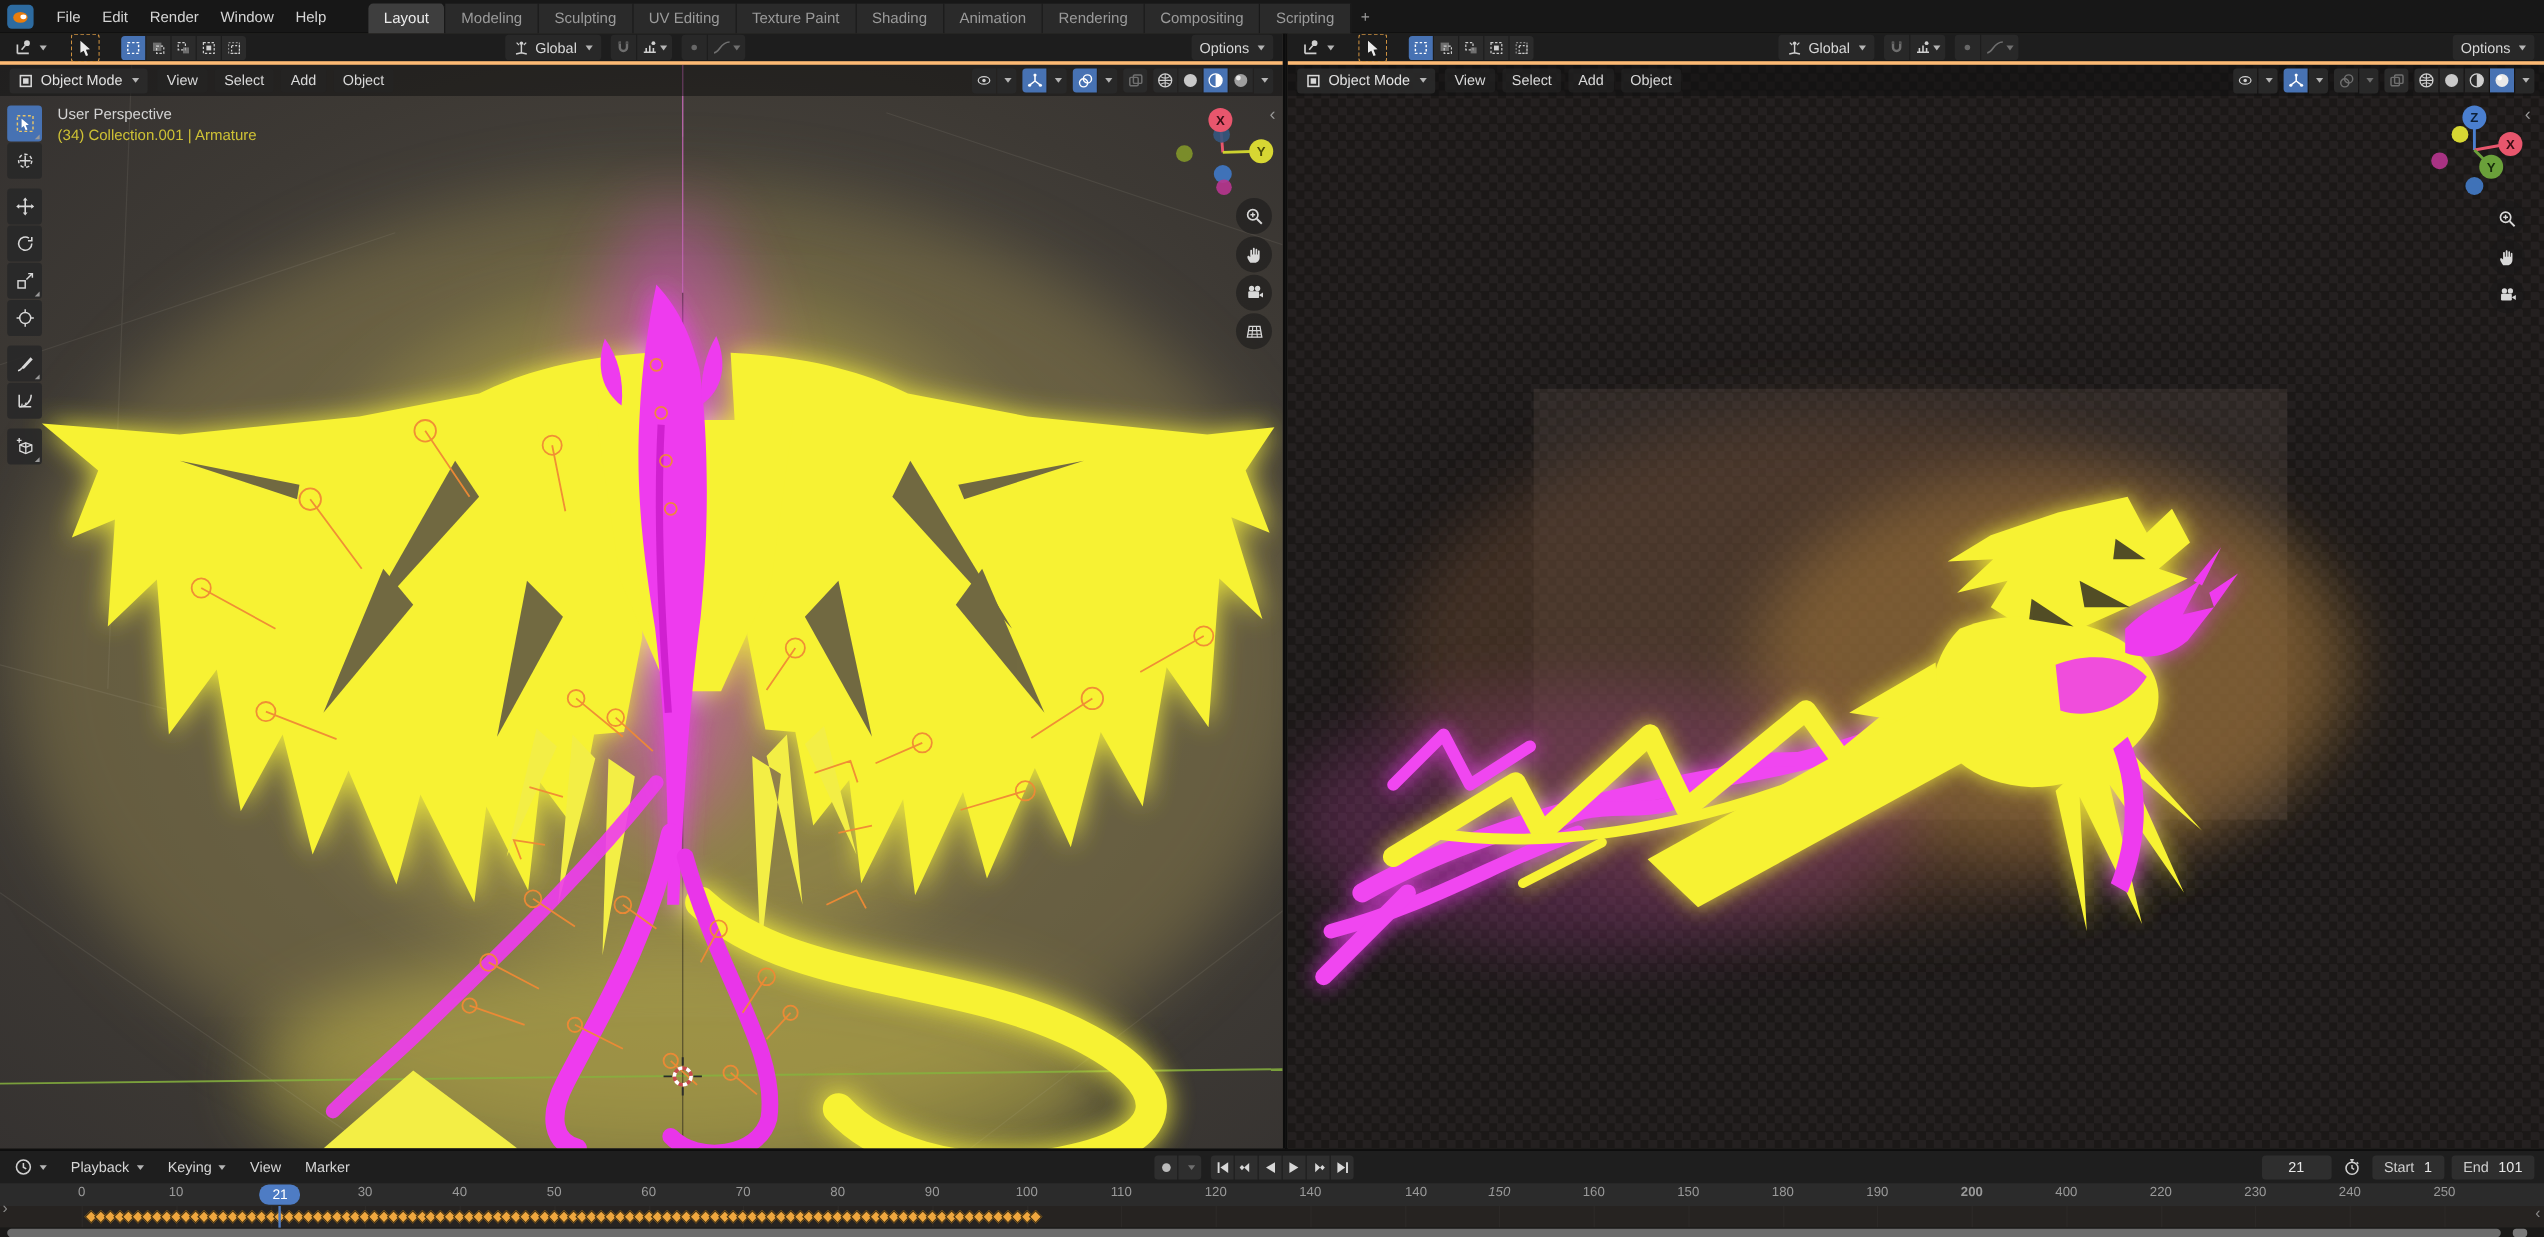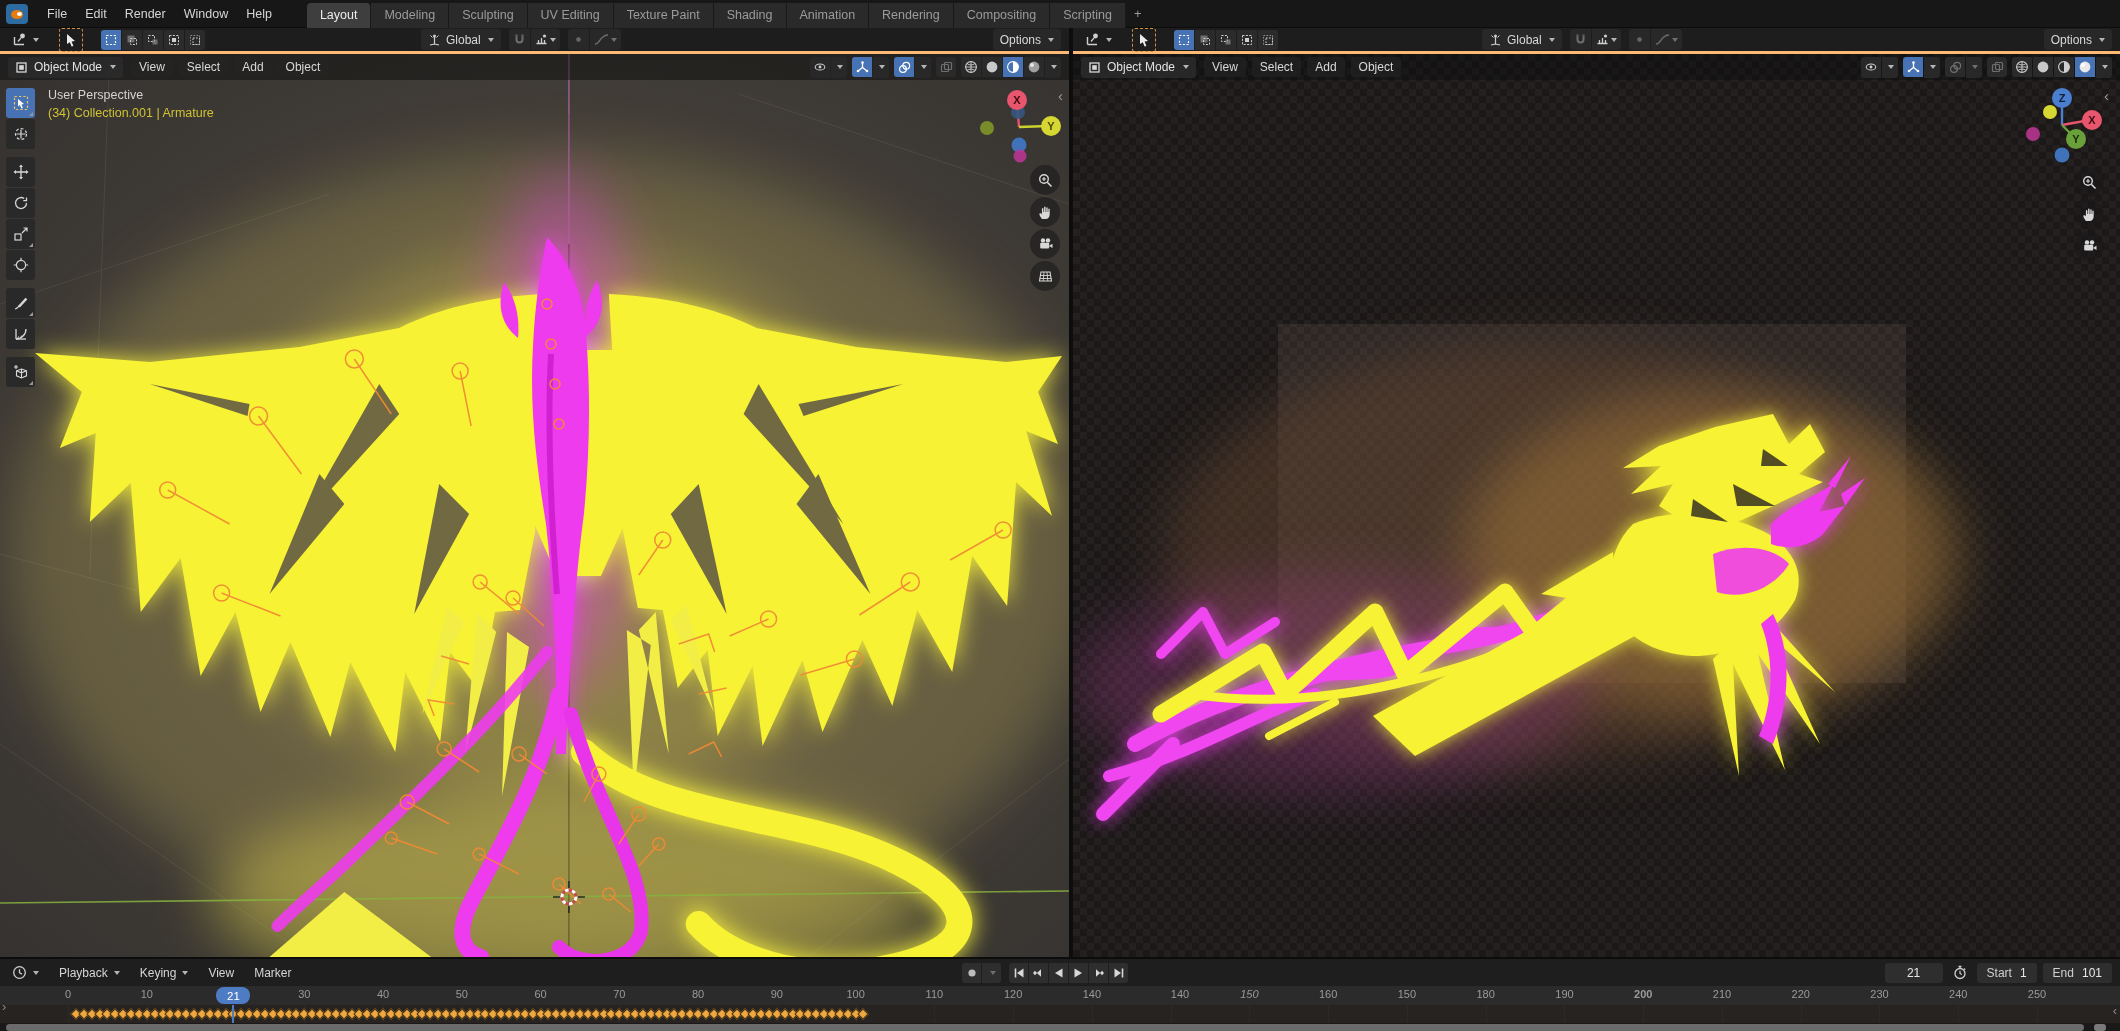--- a/index.html
+++ b/index.html
@@ -925,21 +925,21 @@
         <span class="rnum" style="left: 934.36px;">110</span>
         <span class="rnum" style="left: 1013.12px;">120</span>
         <span class="rnum" style="left: 1091.88px;">140</span>
         <span class="rnum" style="left: 1180px;">140</span>
         <span class="rnum" style="left: 1249.4px; font-style: italic;">150</span>
         <span class="rnum" style="left: 1328.16px;">160</span>
         <span class="rnum" style="left: 1406.92px;">150</span>
         <span class="rnum" style="left: 1485.68px;">180</span>
         <span class="rnum" style="left: 1564.44px;">190</span>
         <span class="rnum" style="left: 1643.2px; font-weight: bold;">200</span>
-        <span class="rnum" style="left: 1721.96px;">210</span>
+        <span class="rnum" style="left: 1721.96px;">400</span>
         <span class="rnum" style="left: 1800.72px;">220</span>
         <span class="rnum" style="left: 1879.48px;">230</span>
         <span class="rnum" style="left: 1958.24px;">240</span>
         <span class="rnum" style="left: 2037px;">250</span>
       </div>
     <div id="tl-keys">
         <span class="gline" style="left: 68px;"></span>
         <span class="gline" style="left: 146.76px;"></span>
         <span class="gline" style="left: 225.52px;"></span>
         <span class="gline" style="left: 304.28px;"></span>

